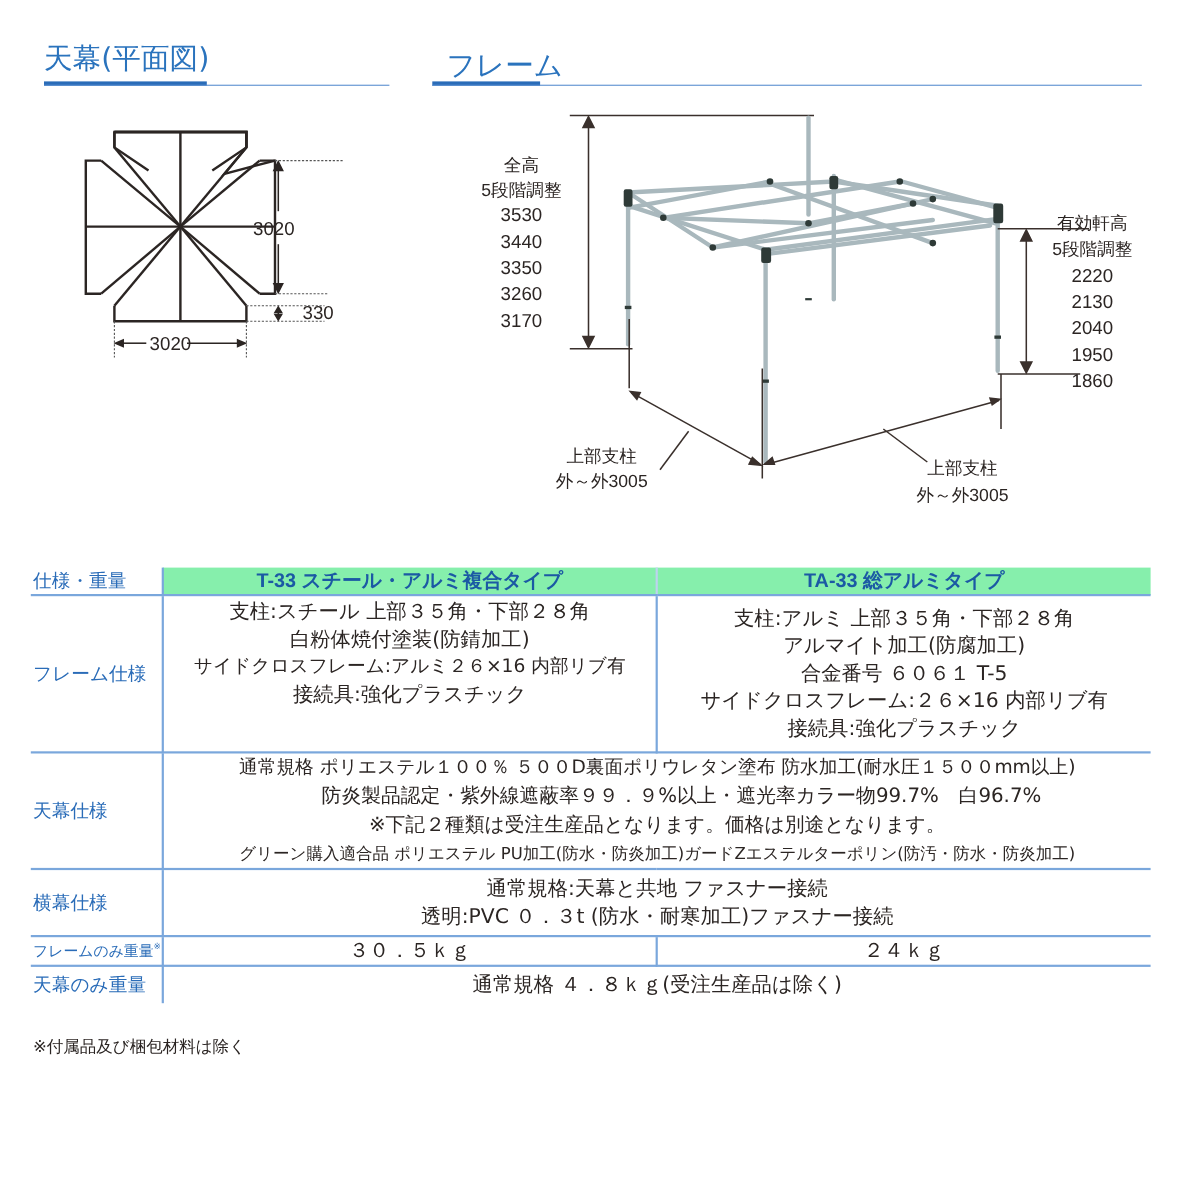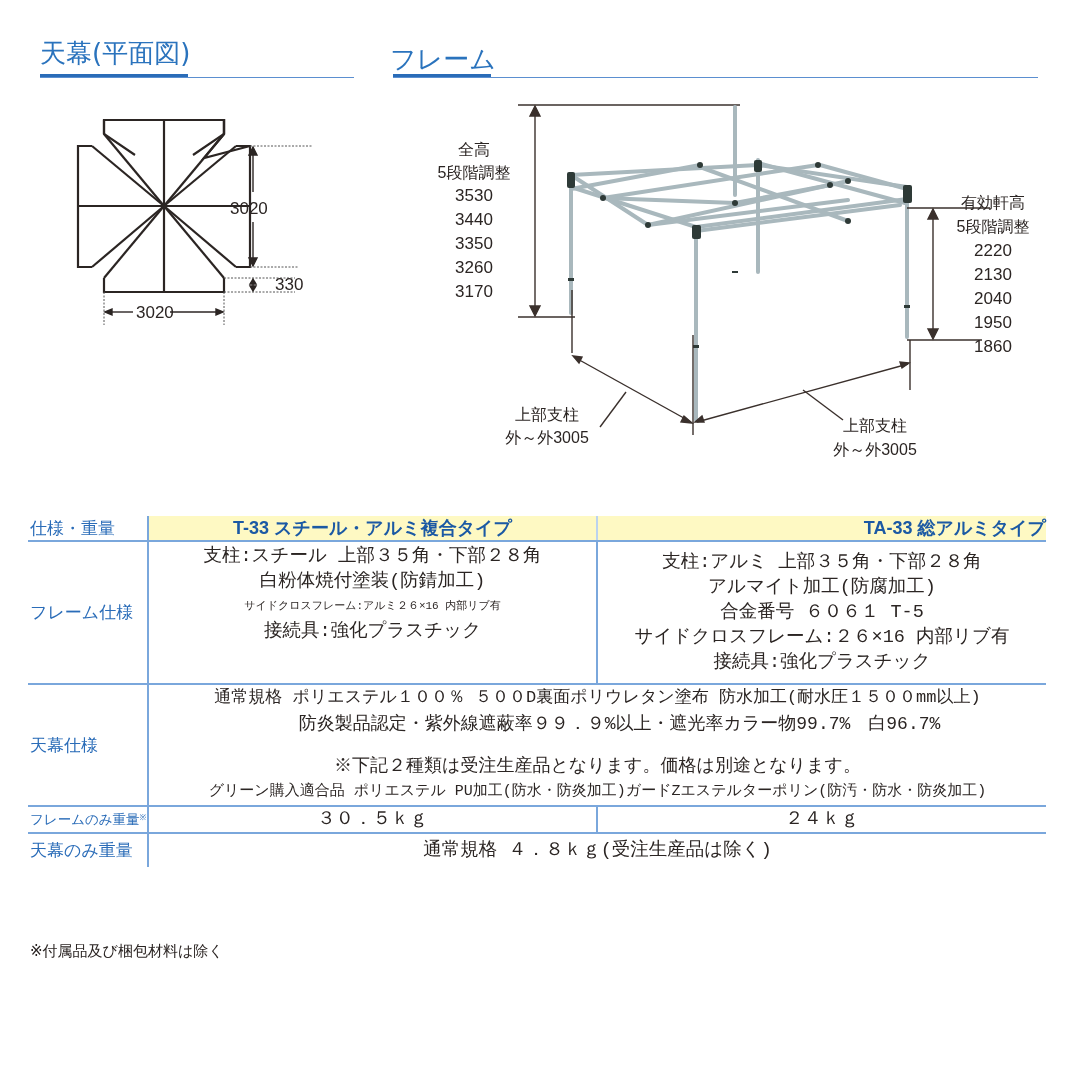--- a/index.html
+++ b/index.html
@@ -7,45 +7,45 @@
   body { position: relative; font-family: "DejaVu Sans", "Liberation Sans", sans-serif; color: #2b2523; }
 
   .section-title { position: absolute; color: #2a73bd; font-size: 26px; letter-spacing: 0px; font-weight: normal; }
   .title-rule { position: absolute; height: 1px; background: #5b8fd0; }
   .title-rule-thick { position: absolute; height: 4px; background: #2a6cb8; }
 
   .diagram { position: absolute; }
   .dim-text { font-family: "Liberation Sans", sans-serif; fill: #2b2523; }
 
   .spec-table { position: absolute; left: 28px; top: 516px; width: 1018px; border-collapse: collapse; table-layout: fixed; }
-  .spec-table td, .spec-table th { border-bottom: 2px solid #7aa7dc; text-align: center; vertical-align: middle; font-weight: normal; font-family: Liberation Mono, monospace; }
+  .spec-table td, .spec-table th { border-bottom: 2px solid #7aa7dc; text-align: center; vertical-align: middle; font-weight: normal; }
   .spec-table .label { width: 120px; text-align: left; color: #2a6cb8; font-size: 17px; padding-left: 2px; border-right: 2px solid #7aa7dc; }
   .spec-table .label.small { font-size: 13.5px; }
   .spec-table .label sup { font-size: 8px; vertical-align: top; color: #2a6cb8; }
-  .spec-table th.col-head { background: #fef9c3; color: #1b59a4; font-size: 18px; font-weight: bold; height: 23px; border-right: 2px solid #bcd3ee; font-family: "Liberation Sans", sans-serif; }
-  .spec-table th.col-head.last { border-right: none; text-align: right; }
+  .spec-table th.col-head { background: #86efac; color: #1b59a4; font-size: 18px; font-weight: bold; height: 23px; border-right: 2px solid #bcd3ee; font-family: "Liberation Sans", sans-serif; }
+  .spec-table th.col-head.last { border-right: none; }
   .spec-table .cell { font-size: 18.5px; line-height: 25px; color: #2b2523; }
   .spec-table .cell.divided { border-right: 2px solid #7aa7dc; }
   .spec-table .row-frame td { height: 143px; }
   .spec-table .row-canopy td { height: 102px; }
   .spec-table .row-side td { height: 61px; }
   .spec-table .row-fweight td { height: 27px; }
   .spec-table .row-cweight td { height: 34px; border-bottom: none; }
   .cell .ln { display: block; white-space: nowrap; }
 
   .footnote { position: absolute; left: 30px; top: 942px; font-size: 15px; color: #2b2523; }
 </style>
 </head>
 <body>
 
 <div class="section-title" style="left:40px; top:36px;">天幕(平面図)</div>
 <div class="title-rule-thick" style="left:40px; top:74px; width:148px;"></div>
 <div class="title-rule" style="left:40px; top:77px; width:314px;"></div>
 
-<div class="section-title" style="left:390px; top:42px;text-align:center;">フレーム</div>
+<div class="section-title" style="left:406px; top:42px;text-align:center;">フレーム</div>
 <div class="title-rule-thick" style="left:393px; top:74px; width:98px;"></div>
 <div class="title-rule" style="left:393px; top:77px; width:645px;"></div>
 
 <svg class="diagram" style="left:30px; top:110px;" width="320" height="230" viewBox="0 0 320 230">
   <g stroke="#2b2523" stroke-width="2.2" fill="none">
 
     <path d="M74 10 L194 10 L194 24 L174 48 L220 36 L220 36"></path>
     <polyline points="74,10 194,10 194,24 163,45"></polyline>
     <polyline points="74,10 74,24 105,45"></polyline>
     <polyline points="163,45 ... "></polyline>
@@ -208,38 +208,45 @@
       <tr>
     <th class="label" style="background:#fff;">仕様・重量</th>
     <th class="col-head">T-33 スチール・アルミ複合タイプ</th>
     <th class="col-head last">TA-33 総アルミタイプ</th>
   </tr>
   <tr class="row-frame">
     <td class="label">フレーム仕様</td>
     <td class="cell divided" style="vertical-align:top; padding-top:2px;">
       <span class="ln">支柱:スチール 上部３５角・下部２８角</span>
       <span class="ln">白粉体焼付塗装(防錆加工)</span>
-      <span class="ln line-small" style="font-size:11px;">サイドクロスフレーム:アルミ２６×16 内部リブ有</span>
+      <span class="ln line-small" style="font-size:17px;">サイドクロスフレーム:アルミ２６×16 内部リブ有</span>
       <span class="ln">接続具:強化プラスチック</span>
     </td>
     <td class="cell">
       <span class="ln">支柱:アルミ 上部３５角・下部２８角</span>
       <span class="ln">アルマイト加工(防腐加工)</span>
       <span class="ln">合金番号 ６０６１ T-5</span>
       <span class="ln">サイドクロスフレーム:２６×16 内部リブ有</span>
       <span class="ln">接続具:強化プラスチック</span>
     </td>
   </tr>
   <tr class="row-canopy">
     <td class="label">天幕仕様</td>
     <td class="cell" colspan="2" style="line-height:26px;">
       <span class="ln" style="font-size:17px;">通常規格 ポリエステル１００％ ５００D裏面ポリウレタン塗布 防水加工(耐水圧１５００mm以上)</span>
       <span class="ln" style="font-size:18px;margin-left:44px;">防炎製品認定・紫外線遮蔽率９９．９%以上・遮光率カラー物99.7%　白96.7%</span>
-      <span class="ln" style="font-size:18px;margin-top:16px;">※下記２種類は受注生産品となります。価格は別途となります。</span>
+      <span class="ln" style="font-size:18px;">※下記２種類は受注生産品となります。価格は別途となります。</span>
       <span class="ln" style="font-size:15px;">グリーン購入適合品 ポリエステル PU加工(防水・防炎加工)ガードZエステルターポリン(防汚・防水・防炎加工)</span>
+    </td>
+  </tr>
+  <tr class="row-side">
+    <td class="label">横幕仕様</td>
+    <td class="cell" colspan="2">
+      <span class="ln">通常規格:天幕と共地 ファスナー接続</span>
+      <span class="ln">透明:PVC ０．３t (防水・耐寒加工)ファスナー接続</span>
     </td>
   </tr>
   <tr class="row-fweight">
     <td class="label small"><span>フレームのみ重量</span><sup>※</sup></td>
     <td class="cell divided">３０．５ｋｇ</td>
     <td class="cell">２４ｋｇ</td>
   </tr>
   <tr class="row-cweight">
     <td class="label">天幕のみ重量</td>
     <td class="cell" colspan="2">通常規格 ４．８ｋｇ(受注生産品は除く)</td>

